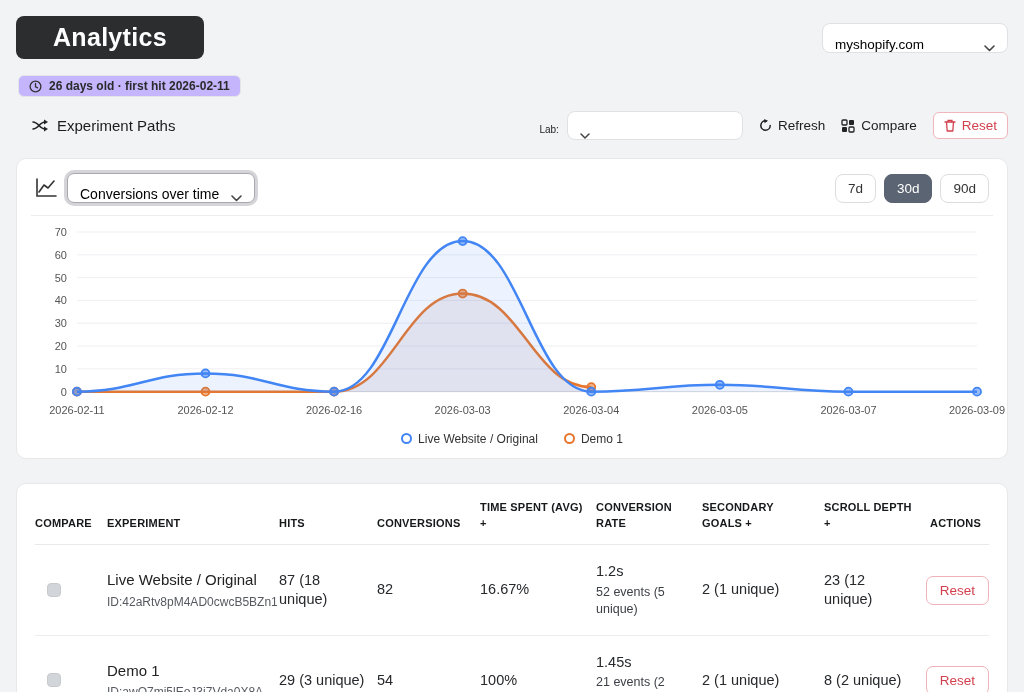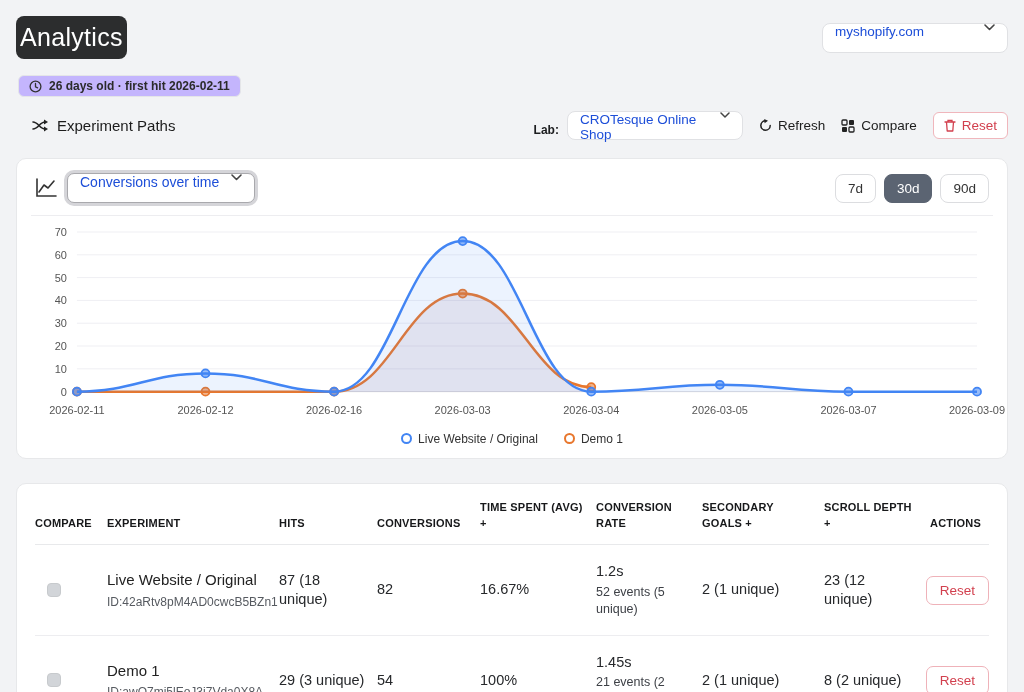--- a/index.html
+++ b/index.html
@@ -2,34 +2,34 @@
 <html><head>
 <meta charset="utf-8">
 <style>
   * { box-sizing: border-box; margin: 0; padding: 0; }
   html,body { width:1024px; height:692px; overflow:hidden; }
   body { background:#f2f3f5; font-family:"Liberation Sans",sans-serif; color:#1c1d1f; }
   .page { padding:16px 16px 0; }
 
   
   .top-row { display:flex; justify-content:space-between; align-items:center; margin-bottom:16px; }
-  .title-box { background:#2c2d2e; color:#fff; font-size:25px; font-weight:400; padding:7px 4px; border-radius:8px; letter-spacing:.3px; }
-  .select { background:#fff; border:1px solid #e0e1e4; border-radius:8px; display:flex; align-items:flex-start; justify-content:space-between; padding:0 12px; font-size:13.5px; color:#1d4ed8; cursor:pointer; }
+  .title-box { background:#2c2d2e; color:#fff; font-size:25px; font-weight:700; padding:7px 37px; border-radius:8px; letter-spacing:.3px; }
+  .select { background:#fff; border:1px solid #e0e1e4; border-radius:8px; display:flex; align-items:flex-end; justify-content:space-between; padding:0 12px; font-size:13.5px; color:#000000; cursor:pointer; }
   .domain-select { width:186px; height:30px; }
 
   
   .badge { display:inline-flex; align-items:center; gap:7px; background:#c4b5fd; border:1px solid #e4e5e8; border-radius:6px; padding:3px 10px; font-size:12px; font-weight:bold; color:#2b2b2b; margin:0 0 14px 2px; }
 
   
   .tabs-row { display:flex; justify-content:space-between; align-items:center; margin-bottom:18px; }
   .tabs-left { display:flex; align-items:center; }
   .tab-active { background:#2c2d2e; color:#fff; border:none; border-radius:8px; padding:8px 15px; display:flex; gap:8px; align-items:center; font-size:14.5px; font-weight:600; font-family:inherit; cursor:pointer; }
   .tab-plain { background:none; border:none; display:flex; gap:8px; align-items:center; font-size:15px; color:#1c1c1c; margin-left:16px; font-family:inherit; cursor:pointer; }
   .lab-controls { display:flex; align-items:center; gap:16px; }
-  .lab-label { font-weight:bold; font-size:12px;margin-top:8px; }
+  .lab-label { font-weight:normal; font-size:10px;margin-top:8px; }
   .lab-select { width:176px; height:29px; margin-left:-8px; }
   .text-btn { background:none; border:none; display:flex; gap:6px; align-items:center; font-size:13.5px; color:#1c1c1c; font-family:inherit; cursor:pointer; }
   .reset-btn-top { background:#fff; border:1px solid #f0b6bc; color:#d2404e; border-radius:6px; padding:5px 10px; display:flex; gap:6px; align-items:center; font-size:13.5px; font-family:inherit; cursor:pointer; }
 
   
   .card { background:#fff; border:1px solid #e7e8ea; border-radius:10px; }
   .chart-card { padding:12px 14px 6px; margin-bottom:24px; }
   .chart-head { display:flex; justify-content:space-between; align-items:center; padding:2px 4px 12px; border-bottom:1px solid #ededf0; }
   .chart-head-left { display:flex; align-items:center; gap:10px; }
   .metric-select { width:188px; height:30px; border:1px solid #a9a9ad; box-shadow:0 0 0 3px #d5d5d9; border-radius:7px; font-size:14px; }
@@ -97,21 +97,20 @@
               <polygon points="12,0.5 16,3 12,5.5" fill="#222"></polygon>
               <polygon points="12,7.5 16,10 12,12.5" fill="#222"></polygon>
             </svg>
         </span>
         <span>Experiment Paths</span>
       </button>
     </div>
     <div class="lab-controls">
       <span class="lab-label">Lab:</span>
       <div class="select lab-select">
-        <span>CROTesque Online Shop</span>
         <span class="icon">
           <svg width="10" height="6" viewBox="0 0 10 6">
               <polyline points="1,1 5,5 9,1" fill="none" stroke="#444" stroke-width="1.5" stroke-linecap="round" stroke-linejoin="round"></polyline>
             </svg>
         </span>
       </div>
       <button class="text-btn">
         <span class="icon">
           <svg width="13" height="13" viewBox="0 0 13 13">
               <path d="M11.2,6.5 A4.7,4.7 0 1 1 6.5,1.8" fill="none" stroke="#222" stroke-width="1.5" stroke-linecap="round"></path>

